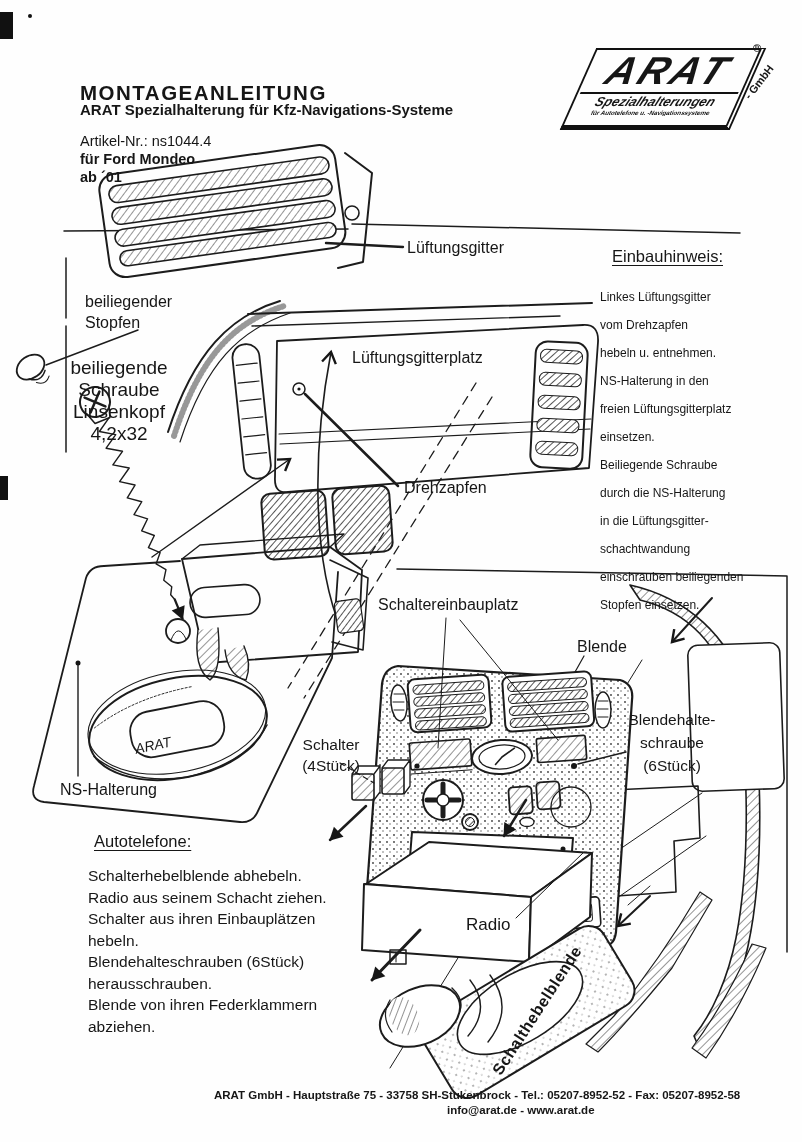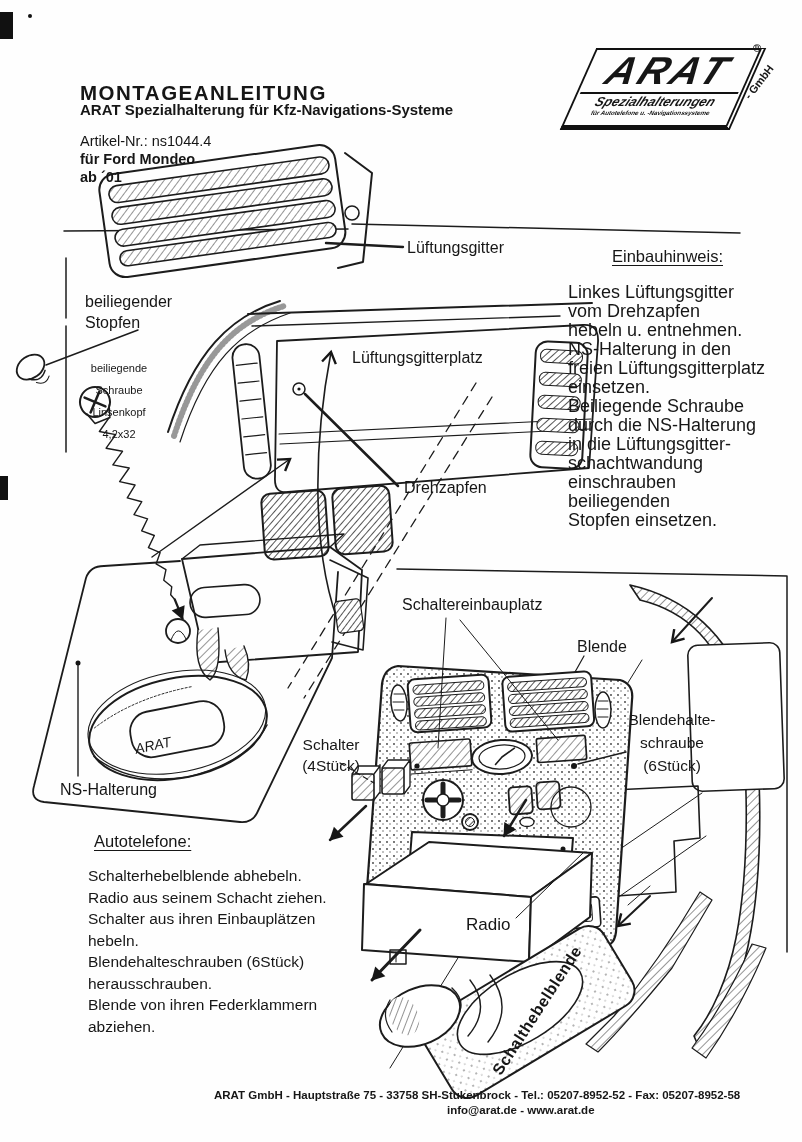--- a/index.html
+++ b/index.html
@@ -8,21 +8,21 @@
   svg{position:absolute;left:0;top:0;}
   .lbl{position:absolute;font-size:16px;line-height:21px;white-space:pre-line;color:#161616;}
   .u{text-decoration:underline;text-underline-offset:3px;}
   .ctr{text-align:center;}
   #title{left:80px;top:54px;font-size:20.5px;font-weight:bold;letter-spacing:1.5px;margin-top:28px;}
   #subtitle{left:80px;top:99px;font-size:15px;font-weight:bold;}
   #art1{left:80px;top:131px;font-size:14.5px;}
   #art2{left:80px;top:149px;font-size:14.5px;font-weight:bold;}
   #art3{left:80px;top:167px;font-size:14.5px;font-weight:bold;}
   #einbau-h{left:603px;top:246px;font-size:16.5px;margin-left:9px;}
-  #einbau-b{left:568px;top:283px;width:202px;font-size:18px;line-height:19px;}
+  #einbau-b{left:600px;top:283px;width:202px;font-size:12px;line-height:28px;}
   #blenden-h{left:94px;top:831px;font-size:16.5px;}
   #blenden-b{left:88px;top:865px;width:268px;font-size:15.5px;line-height:21.5px;}
   #footer1{left:214px;top:1085px;font-size:11.5px;font-weight:bold;}
   #footer2{left:447px;top:1100px;font-size:11.5px;font-weight:bold;}
   
   #logo{position:absolute;left:578px;top:48px;width:170px;height:82px;}
   #logo-box{position:absolute;left:0;top:0;right:0;bottom:0;transform:skewX(-24deg);
             border:2.5px solid #111;border-right:6px double #111;border-bottom:5px solid #111;}
   #logo-brand{font-size:39px;font-weight:bold;font-style:italic;text-align:center;line-height:42px;letter-spacing:4px;}
   #logo-rule{border-top:2.5px solid #111;margin:0 2px;}
@@ -289,28 +289,28 @@
       <div id="logo-tag">Spezialhalterungen</div>
       <div id="logo-sub">für Autotelefone u. -Navigationssysteme</div>
     </div>
     <div id="logo-reg">®</div>
     <div id="logo-gmbh">- GmbH</div>
   </div>
 
   <div class="lbl" style="left:407px;top:237px;">Lüftungsgitter</div>
   <div class="lbl" style="left:38px;top:291px;font-size:16px;margin-left:47px;">beiliegender
 Stopfen</div>
-  <div class="lbl ctr" style="left:66px;top:357px;width:106px;font-size:11px;line-height:22px;">beiliegende
+  <div class="lbl ctr" style="left:66px;top:357px;width:106px;font-size:19px;line-height:22px;">beiliegende
 Schraube
 Linsenkopf
 4,2x32</div>
   <div class="lbl" style="left:352px;top:347px;">Lüftungsgitterplatz</div>
   <div class="lbl" style="left:404px;top:477px;">Drehzapfen</div>
   <div class="lbl" style="left:60px;top:779px;">NS-Halterung</div>
-  <div class="lbl" style="left:378px;top:594px;margin-left:24px;">Schaltereinbauplatz</div>
+  <div class="lbl" style="left:378px;top:594px;">Schaltereinbauplatz</div>
   <div class="lbl" style="left:577px;top:636px;">Blende</div>
   <div class="lbl ctr" style="left:290px;top:734px;width:82px;font-size:15.5px;">Schalter
 (4Stück)</div>
   <div class="lbl ctr" style="left:622px;top:708px;width:100px;font-size:15.5px;line-height:23px;">Blendehalte-
 schraube
 (6Stück)</div>
   <div class="lbl" style="left:466px;top:914px;font-size:17px;">Radio</div>
   <div class="lbl" id="shift-lbl">Schalthebelblende</div>
   <div class="lbl" id="ring-brand">ARAT</div>
 

